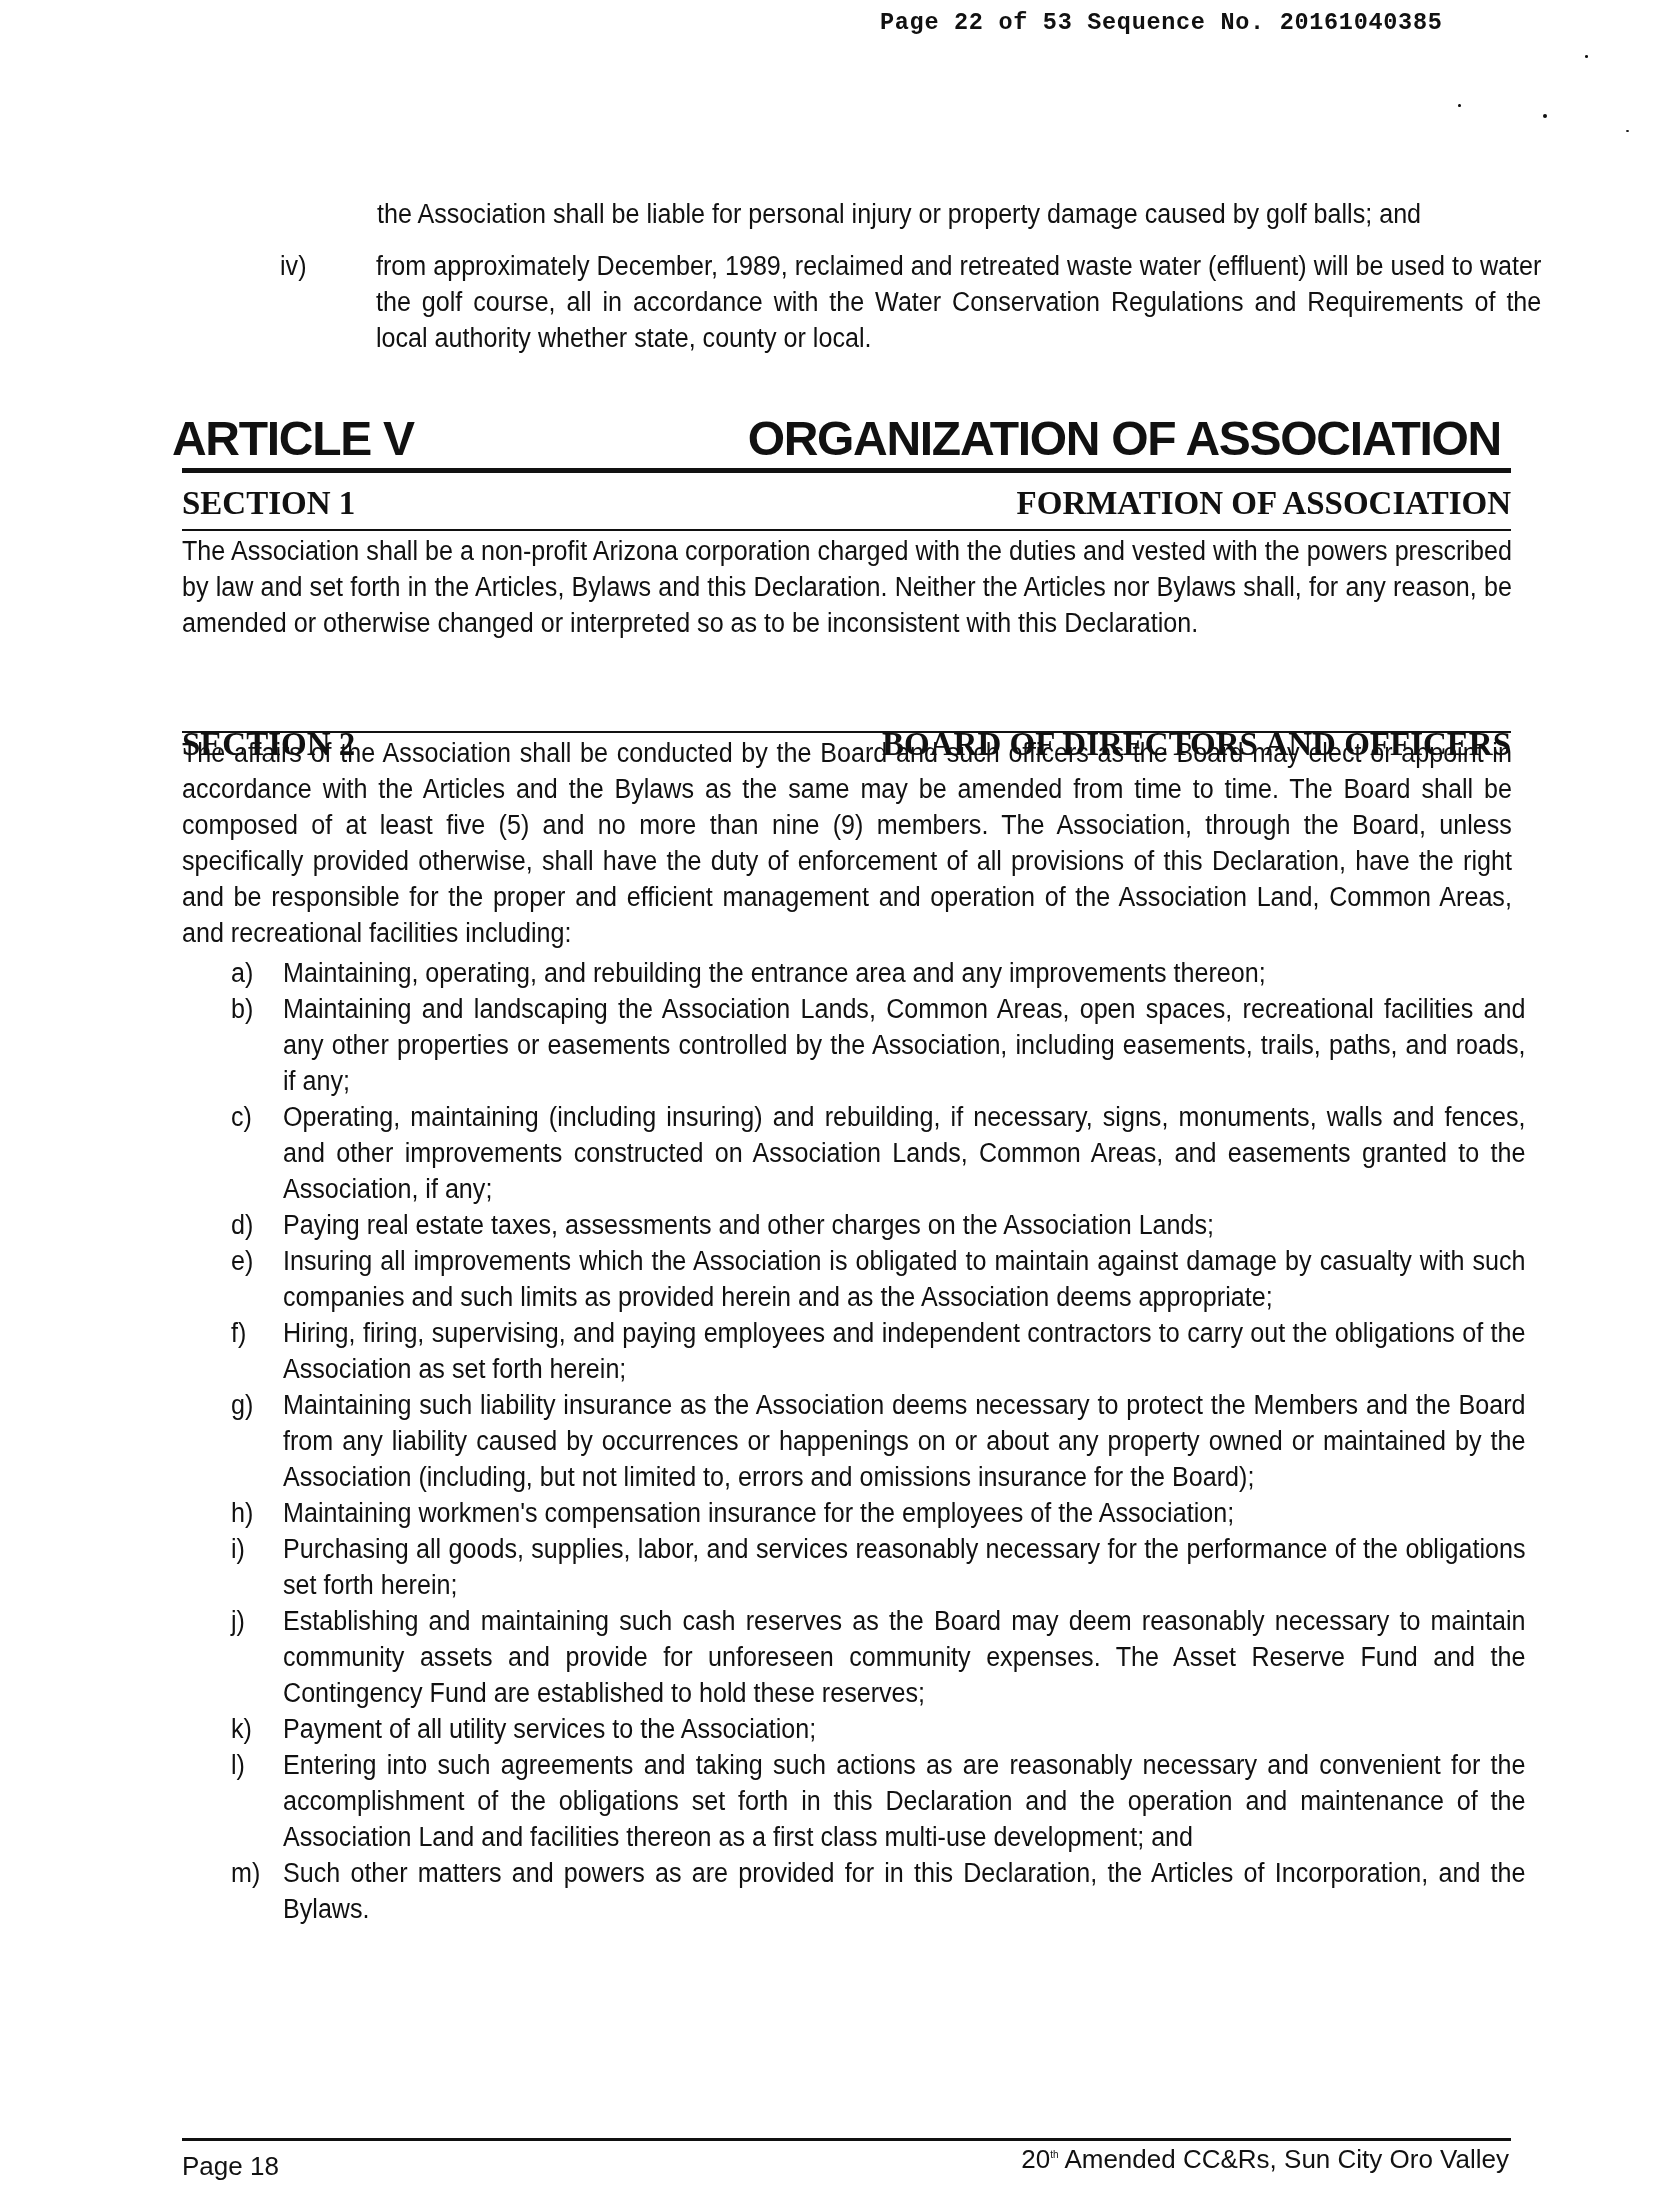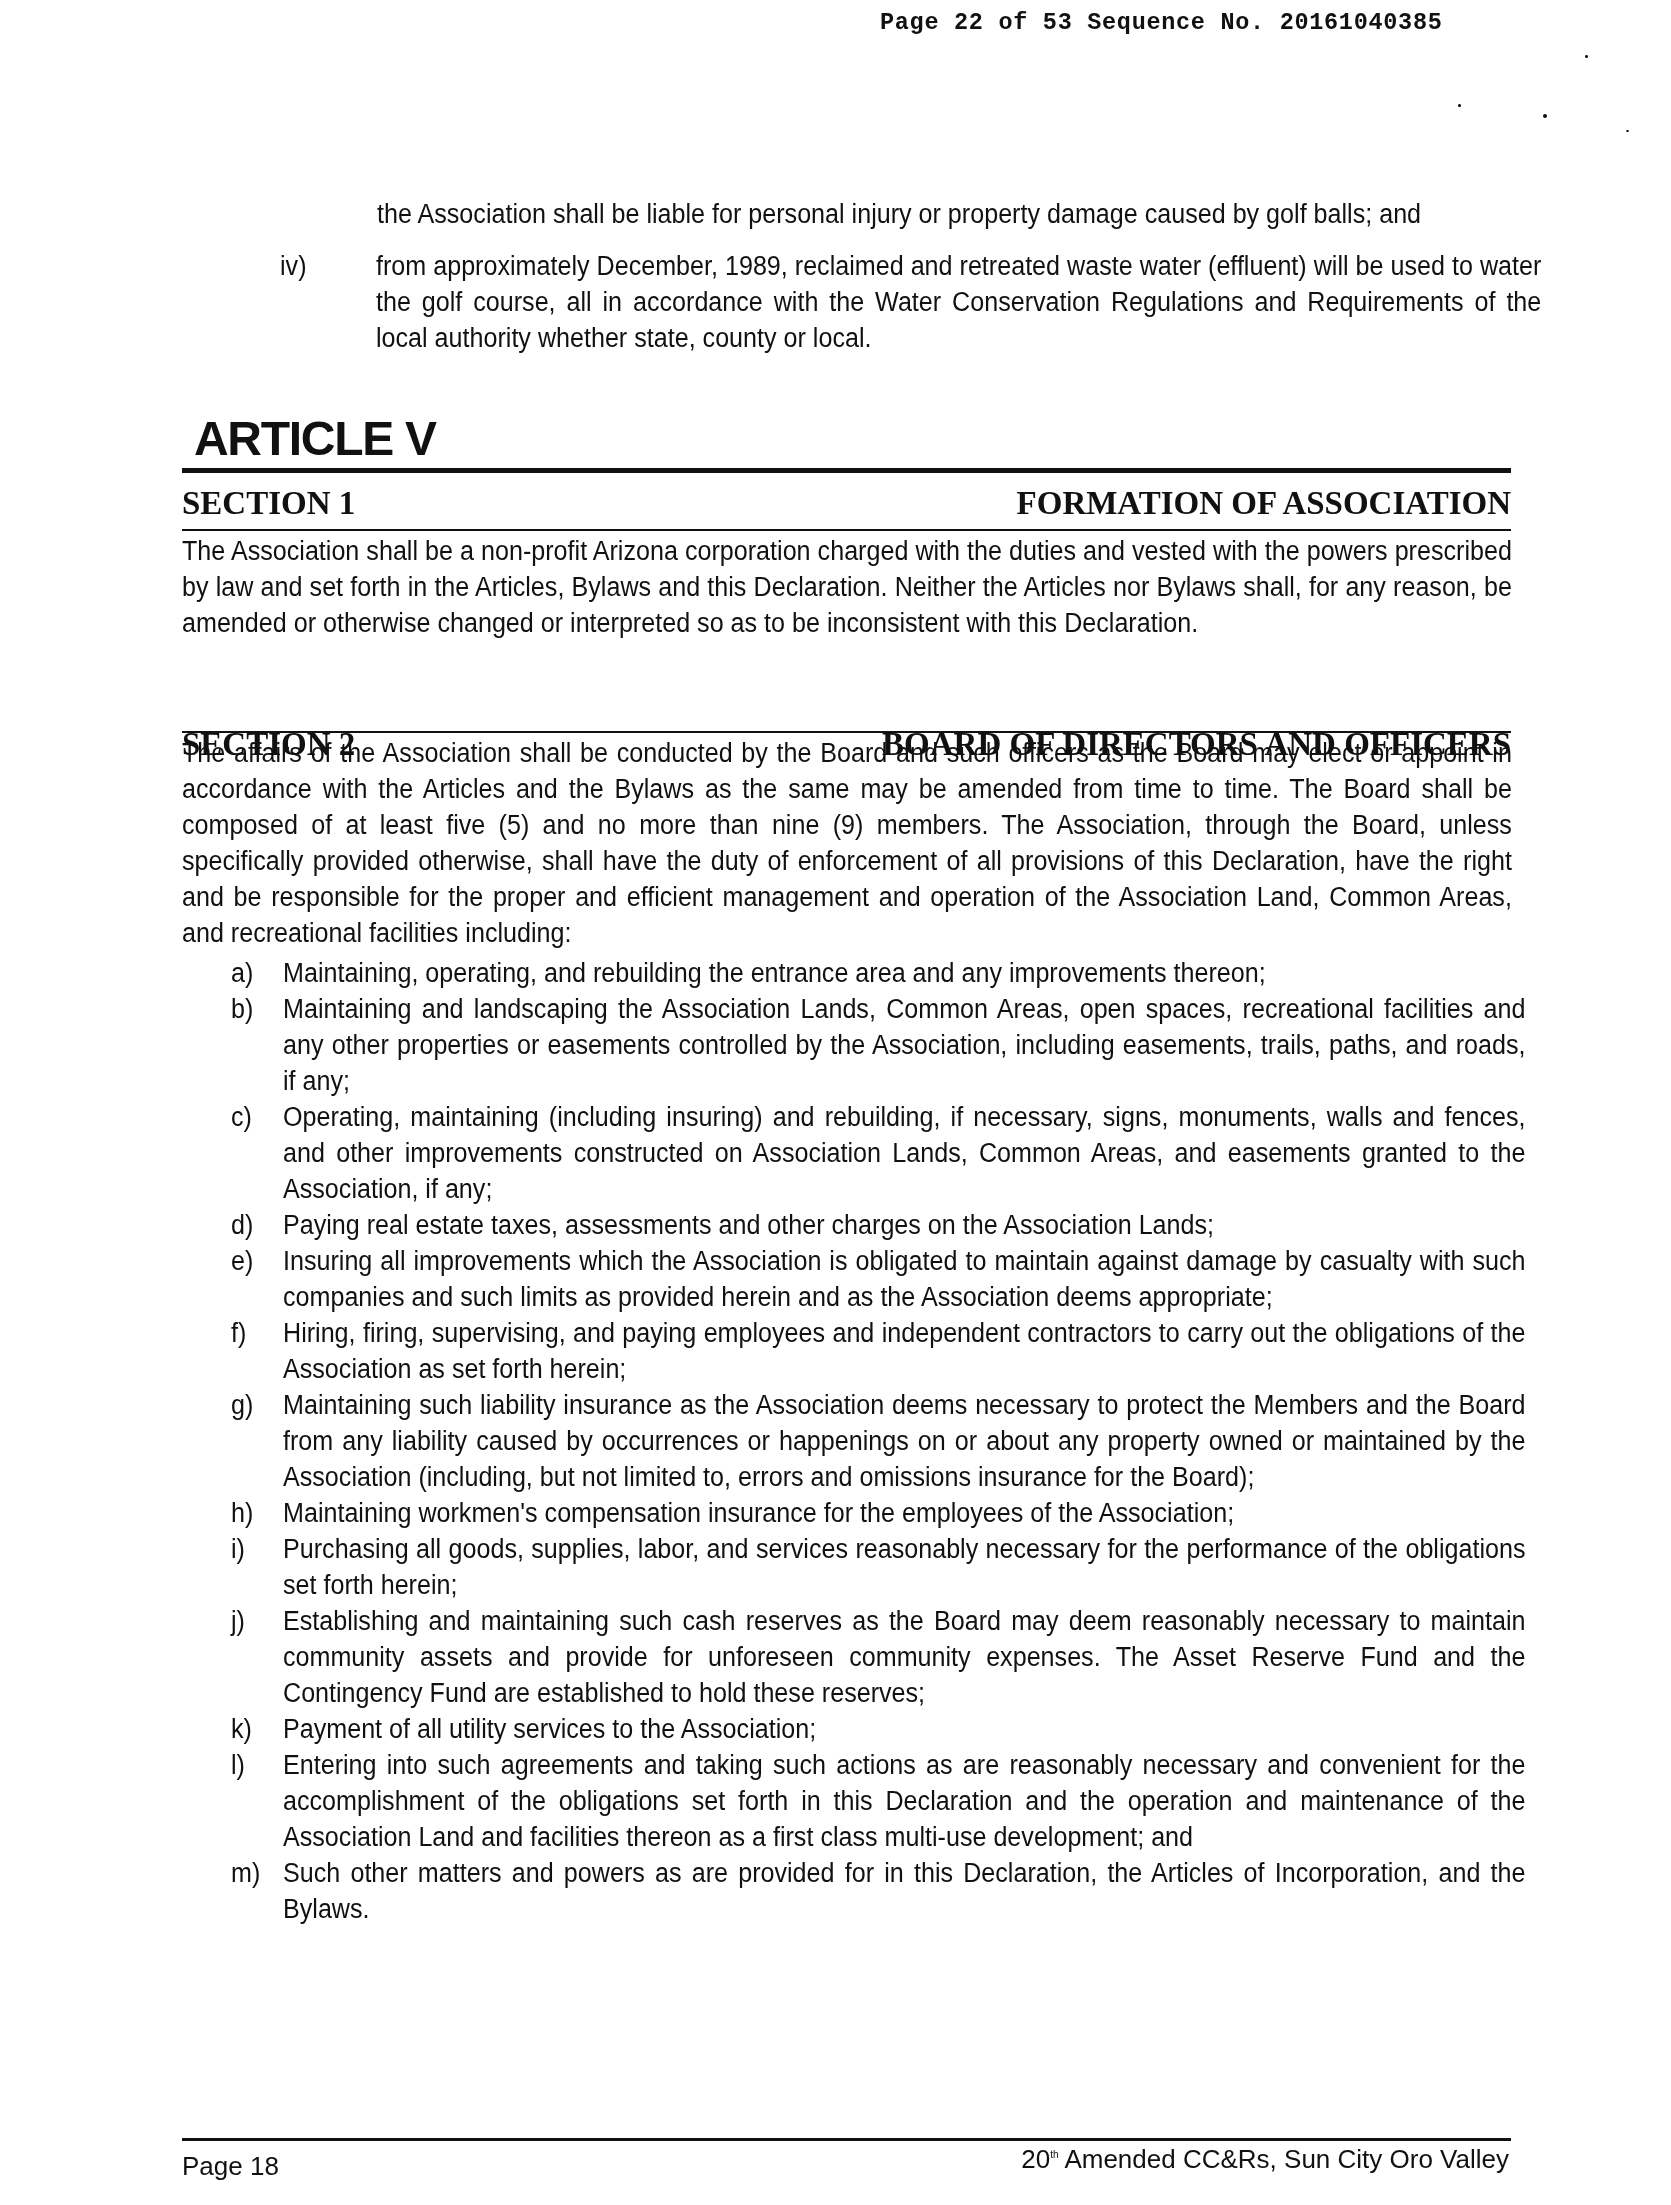--- a/index.html
+++ b/index.html
@@ -19,21 +19,21 @@
       font-size: 27px; line-height: 36px;
       text-align: justify; text-align-last: left;
       transform: scaleX(0.93); transform-origin: left top;
     }
     .cont-block { position: absolute; left: 377px; top: 175px; width: 1251px; margin-top: 21px; }
     .roman-item { position: absolute; left: 280px; top: 248px; width: 1349px; display: flex; }
     .roman-item .marker { width: 96px; flex: none; }
     .roman-item .text { width: 1251px; }
 
     .article-heading {
-      position: absolute; left: 194px; top: 411px; width: 1329px;
+      position: absolute; left: 172px; top: 411px; width: 1329px;
       display: flex; justify-content: space-between; align-items: center;
       font-size: 48px; font-weight: bold; letter-spacing: -1.3px;
       font-family: "Liberation Sans", sans-serif;
     }
     .article-rule {
       position: absolute; left: 182px; top: 468px; width: 1329px;
       height: 4.6px; background: #111;
     }
     .section-heading {
       position: absolute; left: 182px; width: 1329px;
@@ -69,20 +69,21 @@
   <div class="body-text" style="width:1346px;">the Association shall be liable for personal injury or property damage caused by golf balls; and</div>
 </div>
 
 <div class="roman-item">
   <span class="marker body-text">iv)</span>
   <span class="text body-text" style="width:1346px;">from approximately December, 1989, reclaimed and retreated waste water (effluent) will be used to water the golf course, all in accordance with the Water Conservation Regulations and Requirements of the local authority whether state, county or local.</span>
 </div>
 
 <div class="article-heading">
   <span>ARTICLE V</span>
+  <span>ORGANIZATION OF ASSOCIATION</span>
 </div>
 <div class="article-rule"></div>
 
 <div class="section-heading" style="top:485px;">
   <span>SECTION 1</span>
   <span>FORMATION OF ASSOCIATION</span>
 </div>
 <div class="section-rule" style="top:529px;"></div>
 
 <div class="para" style="top:533px;">

